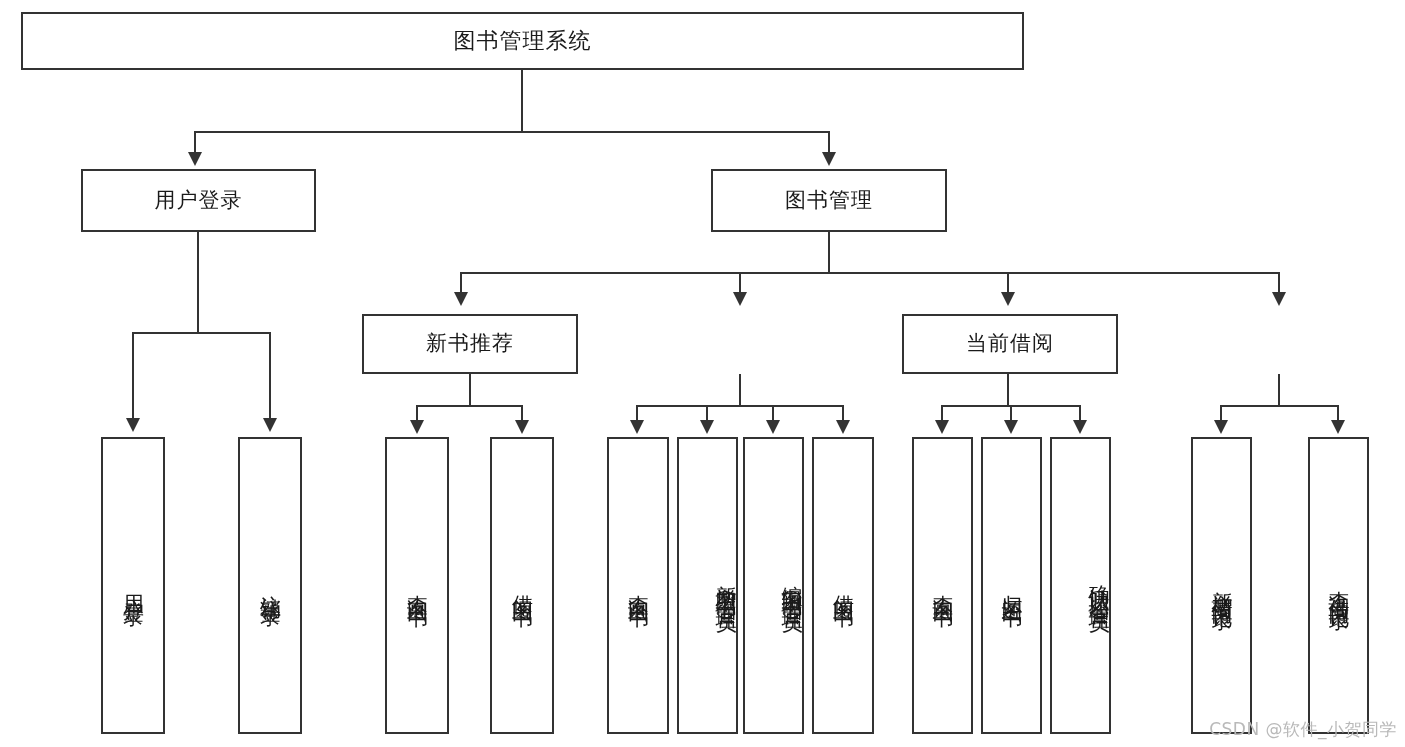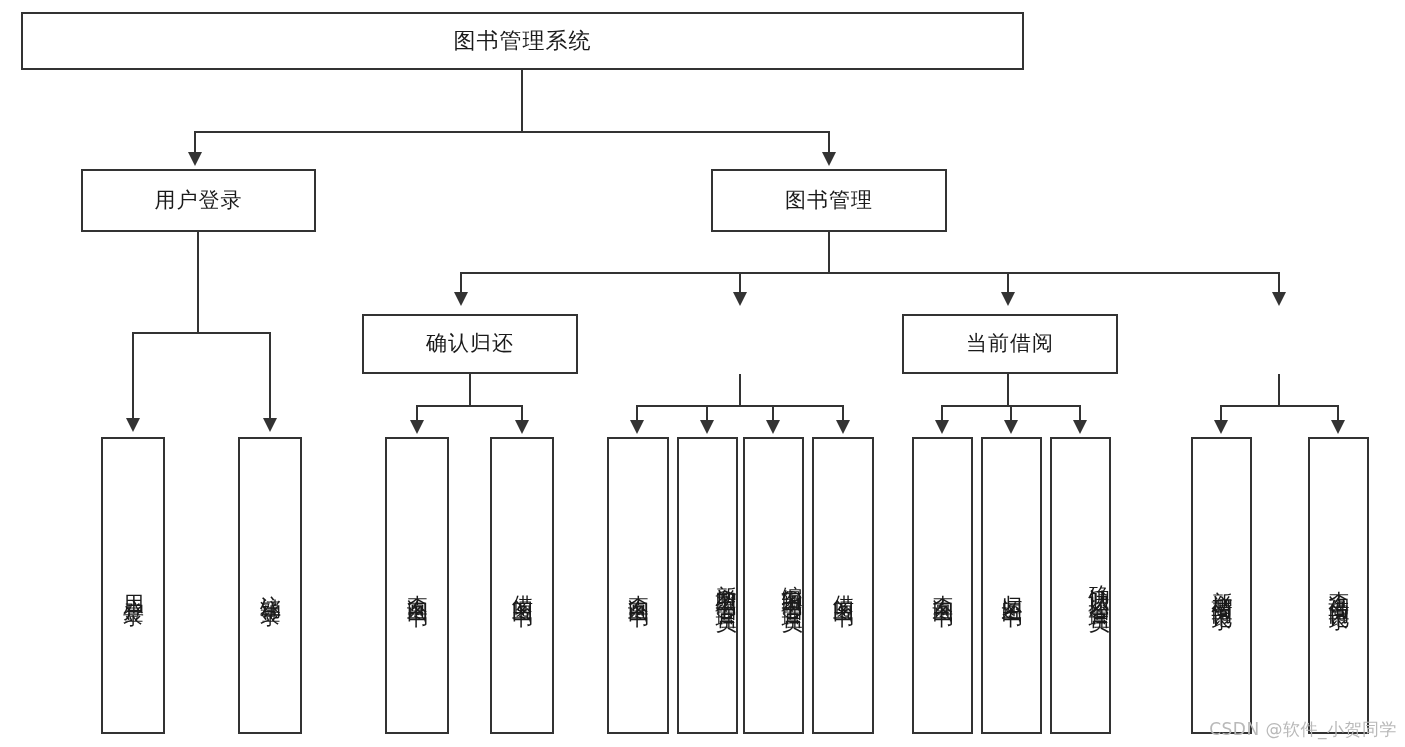--- a/index.html
+++ b/index.html
@@ -145,21 +145,21 @@
   <div class="edge edge-v" style="left:1220px; top:405px; width:2px; height:16px;"></div>
   <div class="arrow" style="left:1214px; top:420px;"></div>
   <div class="edge edge-v" style="left:1337px; top:405px; width:2px; height:16px;"></div>
   <div class="arrow" style="left:1331px; top:420px;"></div>
 
   <div class="node node-h node-root" style="left:21px; top:12px; width:1003px; height:58px;">图书管理系统</div>
 
   <div class="node node-h" style="left:81px; top:169px; width:235px; height:63px;">用户登录</div>
   <div class="node node-h" style="left:711px; top:169px; width:236px; height:63px;">图书管理</div>
 
-  <div class="node node-h" style="left:362px; top:314px; width:216px; height:60px;">确认归还</div>
+  <div class="node node-h" style="left:362px; top:314px; width:216px; height:60px;">新书推荐</div>
   <div class="node node-h" style="left:902px; top:314px; width:216px; height:60px;font-family:Liberation Serif, serif;">当前借阅</div>
 
   <div class="node node-v" style="left:101px; top:437px; width:64px; height:297px;">
     <span class="vlabel">用户登录</span>
   </div>
   <div class="node node-v" style="left:238px; top:437px; width:64px; height:297px;">
     <span class="vlabel">注销登录</span>
   </div>
 
   <div class="node node-v" style="left:385px; top:437px; width:64px; height:297px;">

